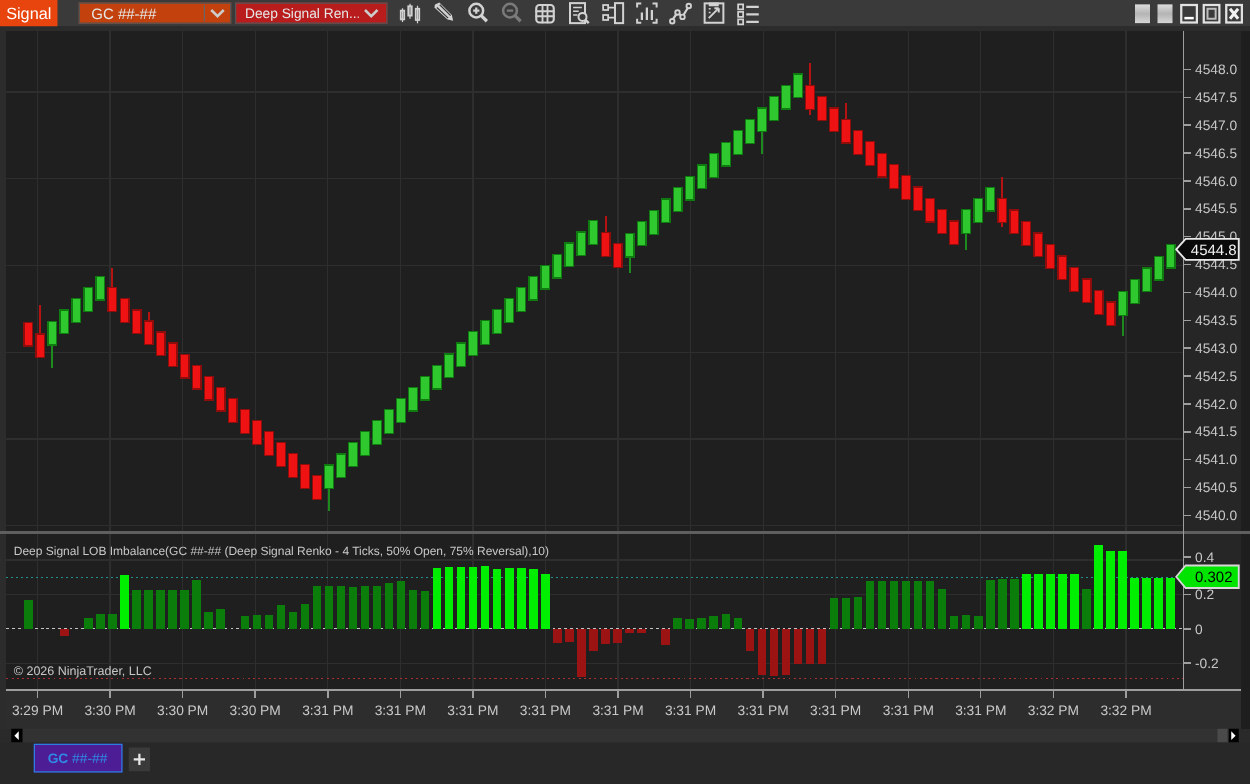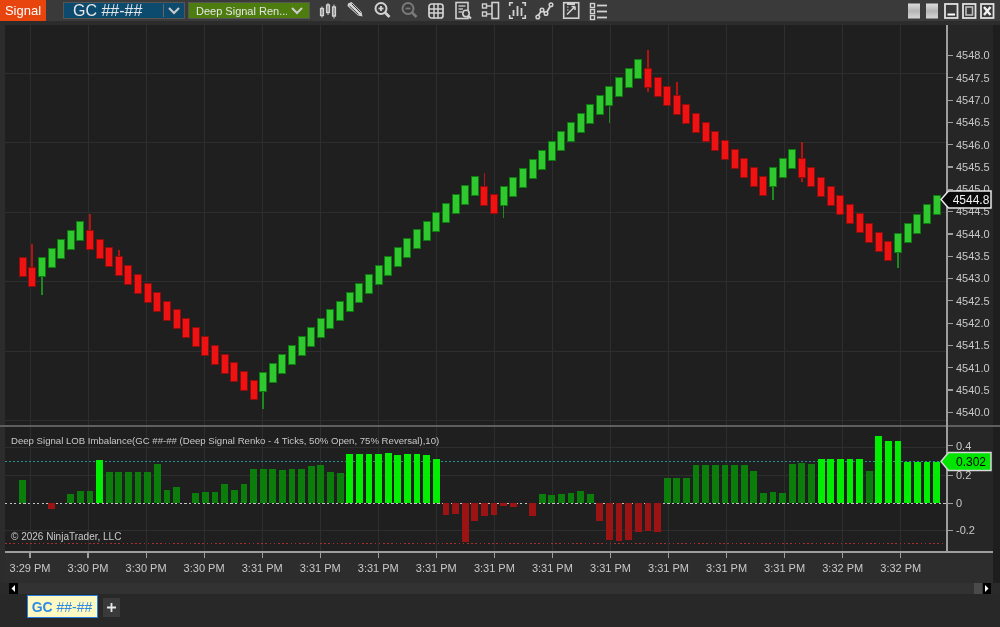--- a/index.html
+++ b/index.html
@@ -323,28 +323,28 @@
       <text x="900.8" y="572" font-size="11" fill="#c8c8c8" text-anchor="middle">3:32 PM</text>
       <text x="11" y="444" font-size="9.6" fill="#c8c8c8">Deep Signal LOB Imbalance(GC ##-## (Deep Signal Renko - 4 Ticks, 50% Open, 75% Reversal),10)</text>
       <text x="11" y="540" font-size="10" fill="#c8c8c8">© 2026 NinjaTrader, LLC</text>
       <path d="M 941.0 199.5 L 948.5 191.1 L 991.0 191.1 L 991.0 207.9 L 948.5 207.9 Z" fill="#0a0a0a" stroke="#e8e8e8" stroke-width="1.5" shape-rendering="auto"></path>
       <text x="971" y="203.7" font-size="12" fill="#f2f2f2" text-anchor="middle">4544.8</text>
       <path d="M 941.0 461.4 L 948.5 452.4 L 991.0 452.4 L 991.0 470.4 L 948.5 470.4 Z" fill="#00e400" stroke="#d8d8d8" stroke-width="1.5" shape-rendering="auto"></path>
       <text x="971" y="465.6" font-size="12" fill="#000000" text-anchor="middle">0.302</text>
     </svg>
 
 <div style="position:absolute;left:0;top:0;width:46px;height:21px;background:#e8450e;color:#fff;font-size:13px;display:flex;align-items:center;justify-content:center">Signal</div>
-<div style="position:absolute;left:63px;top:2px;width:122px;height:17px;background:#0c4a6e;border:1px solid #555;box-sizing:border-box;color:#e6e6e6;font-size:16px;display:flex;align-items:center">
+<div style="position:absolute;left:63px;top:2px;width:122px;height:17px;background:#c2410c;border:1px solid #555;box-sizing:border-box;color:#e6e6e6;font-size:12px;display:flex;align-items:center">
   <span style="padding-left:9px;flex:1">GC ##-##</span>
   <span style="width:1px;height:13px;background:#666"></span>
   <svg width="20" height="17" viewBox="0 0 20 17">
         <path d="M5 6 L10 11 L15 6" stroke="#ccc" stroke-width="2" fill="none"></path>
       </svg>
 </div>
-<div style="position:absolute;left:188px;top:2px;width:122px;height:17px;background:#4d7c0f;border:1px solid #555;box-sizing:border-box;color:#e6e6e6;font-size:12px;display:flex;align-items:center">
+<div style="position:absolute;left:188px;top:2px;width:122px;height:17px;background:#b91c1c;border:1px solid #555;box-sizing:border-box;color:#e6e6e6;font-size:12px;display:flex;align-items:center">
   <span style="padding-left:7px;flex:1;white-space:nowrap;overflow:hidden;font-size:11px;letter-spacing:0">Deep Signal Ren...</span>
   <svg width="22" height="17" viewBox="0 0 22 17">
         <path d="M5 6 L10 11 L15 6" stroke="#ccc" stroke-width="2" fill="none"></path>
       </svg>
 </div>
 
 <svg width="300" height="22" viewBox="0 0 300 22" style="position:absolute;left:316px;top:0" fill="none">
 <g stroke="#d2d2d2">
         <line x1="6" y1="6.5" x2="6" y2="17.5" stroke-width="1"></line>
         <rect x="4.6" y="8.5" width="2.8" height="7" stroke-width="1.4" fill="none"></rect>
@@ -445,19 +445,19 @@
         <path d="M5 1 L1.5 4.5 L5 8 Z" fill="#fff"></path>
       </svg>
     </div>
 <div style="position:absolute;left:974px;top:583px;width:8px;height:11px;background:#4a4a4a"></div>
 <div style="position:absolute;left:982.5px;top:583px;width:8.5px;height:11px;background:#000;display:flex;align-items:center;justify-content:center">
   <svg width="7" height="9" viewBox="0 0 7 9">
         <path d="M2 1 L5.5 4.5 L2 8 Z" fill="#fff"></path>
       </svg>
     </div>
 <div style="position:absolute;left:0;top:594px;width:1000px;height:33px;background:#282828"></div>
-<div style="position:absolute;left:26.5px;top:595px;width:71px;height:23px;background:#fef9c3;border:1.5px solid #2a7ede;box-sizing:border-box;display:flex;align-items:center;justify-content:center;font-size:14px;color:#2f8ae6"><b>GC</b>&nbsp;##-##</div>
+<div style="position:absolute;left:26.5px;top:595px;width:71px;height:23px;background:#4c1d95;border:1.5px solid #2a7ede;box-sizing:border-box;display:flex;align-items:center;justify-content:center;font-size:11px;color:#2f8ae6"><b>GC</b>&nbsp;##-##</div>
 <div style="position:absolute;left:103px;top:598px;width:16.5px;height:19px;background:#3a3a3a;display:flex;align-items:center;justify-content:center">
   <svg width="11" height="11" viewBox="0 0 11 11">
         <path d="M5.5 1 L5.5 10 M1 5.5 L10 5.5" stroke="#e8e8e8" stroke-width="1.8"></path>
       </svg>
     </div>
 
 </div>
 </body></html>

